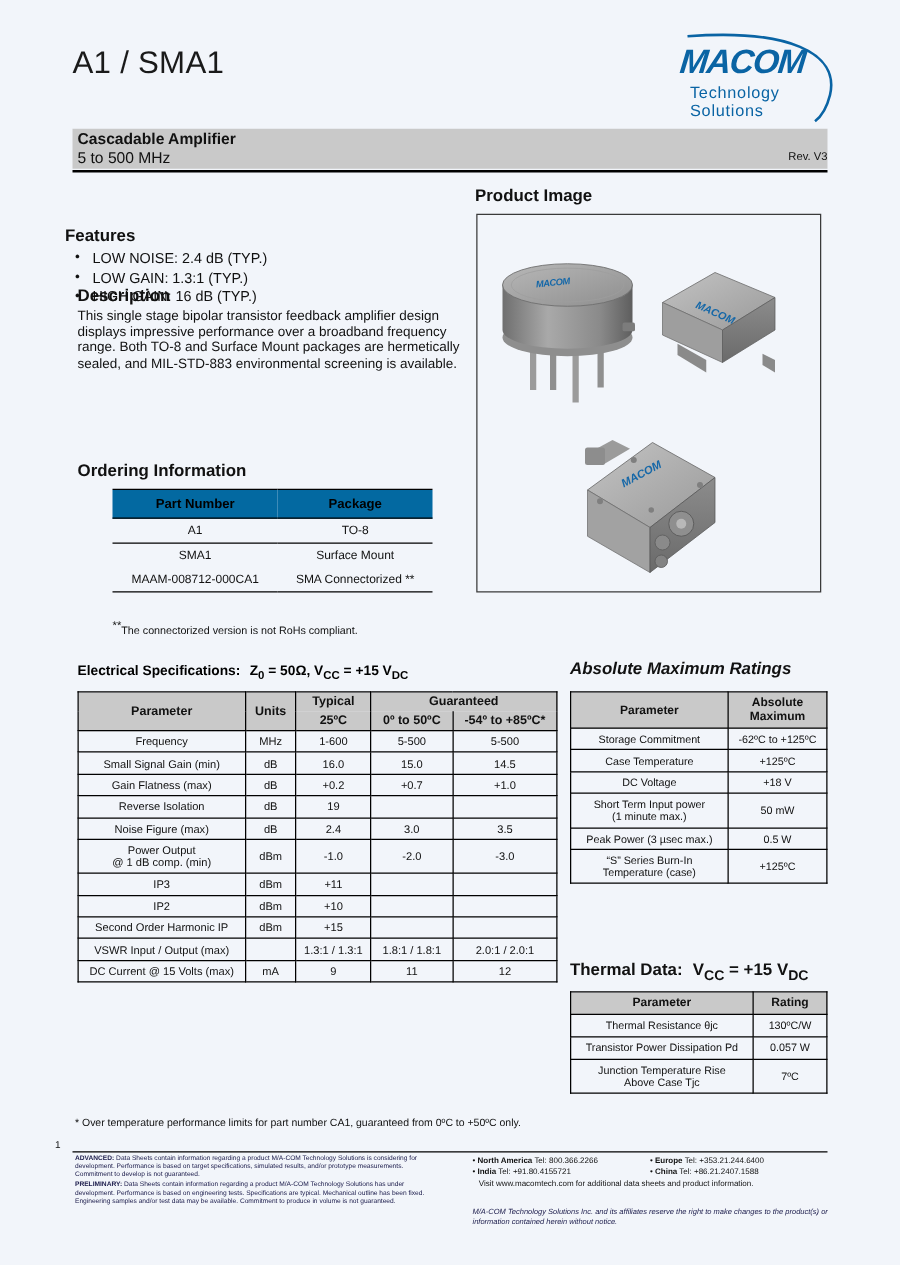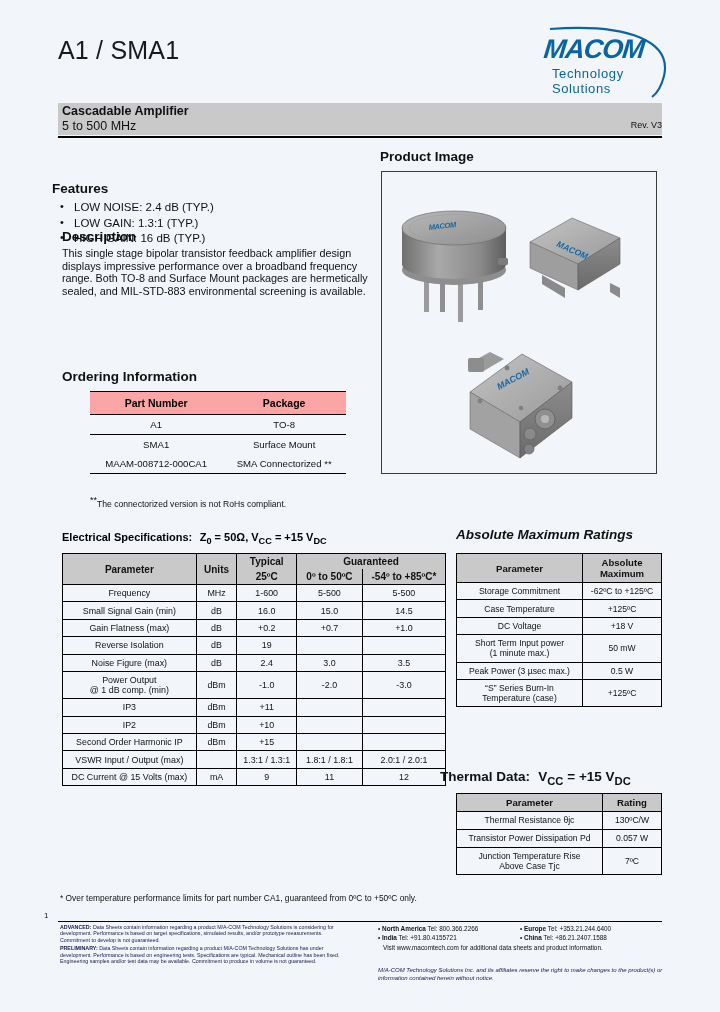--- a/index.html
+++ b/index.html
@@ -74,21 +74,21 @@
     margin: 3px 0 0 0; font-size: 10.8px; line-height: 12.6px; color: #111;
   }
 
   
   .ordering { position: absolute; left: 62px; top: 369px; width: 312px; }
   .ord-table {
     margin-top: 7px; width: 256px; border-collapse: collapse;
     margin-left: 28px;
   }
   .ord-table th {
-    background: #fca5a5; font-size: 10.5px; font-weight: bold;
+    background: #0369a1; font-size: 10.5px; font-weight: bold;
     padding: 5px 2px; border-top: 1.3px solid #000; border-bottom: 1.3px solid #000;
   }
   .ord-table td {
     font-size: 9.6px; text-align: center; padding: 4px 2px; color: #111;
   }
   .ord-table tr.mid td { border-top: 1.3px solid #000; }
   .ord-table tr.last td { border-bottom: 1.3px solid #000; }
   .ord-note {
     position: absolute; left: 28px; top: 126px; font-size: 8.6px; color: #111;
   }
@@ -102,21 +102,21 @@
   }
   .pkg-label {
     position: absolute; font-size: 7.5px; font-weight: bold; font-style: italic;
     color: #1668a8; letter-spacing: -0.4px;
   }
 
   
   .spec-head { position: absolute; left: 62px; top: 527px; }
   .spec-head .big { font-size: 11px; font-weight: bold; }
   .amr-head { position: absolute; left: 456px; top: 527px; font-style: italic; }
-  .td-head  { position: absolute; left: 440px; top: 767px; }
+  .td-head  { position: absolute; left: 456px; top: 767px; }
 
   table.grid { border-collapse: collapse; }
   table.grid th, table.grid td {
     border: 1px solid #000; color: #111;
   }
 
   .spec-table {
     position: absolute; left: 62px; top: 553px; width: 384px;
   }
   .spec-table th {

